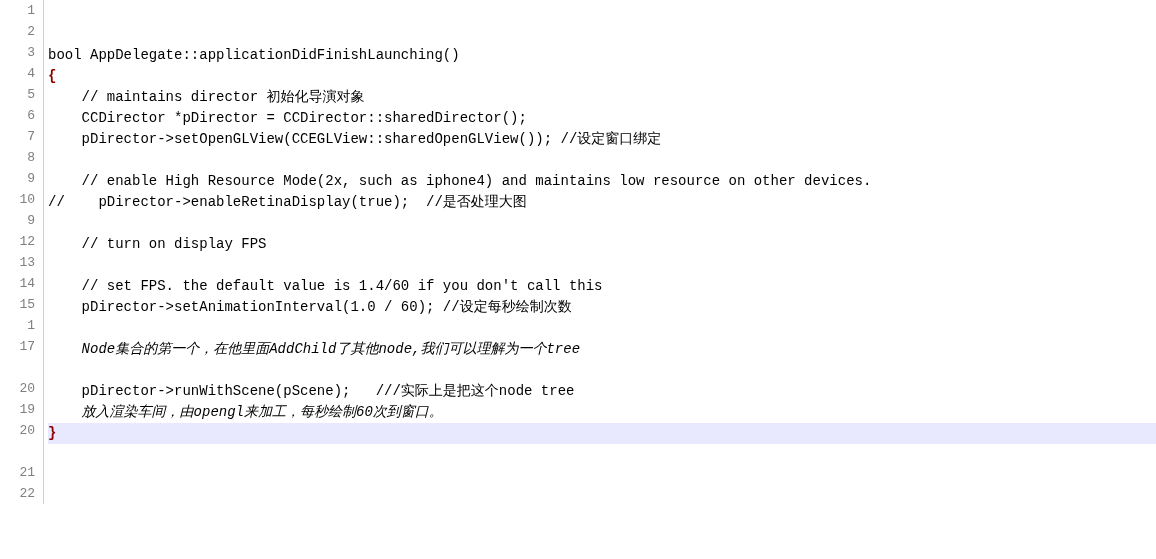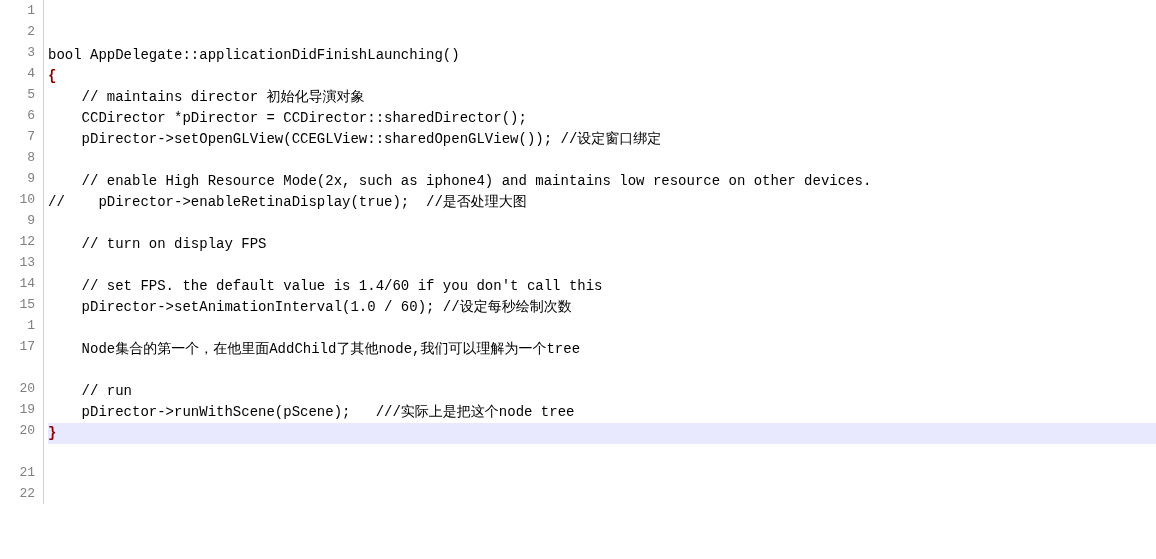--- a/index.html
+++ b/index.html
@@ -39,20 +39,21 @@
     height: 21px;
     line-height: 21px;
     white-space: pre;
     font-family: "Courier New", Consolas, monospace;
   }
   .code .wrap {
     height: 21px;
     line-height: 21px;
     white-space: pre;
     font-family: "Courier New", Consolas, monospace;
+    font-style: italic;
   }
   .hl {
     background: #e8e8ff;
   }
   .brace { color: #8b0000; font-weight: bold; }
 </style>
 </head>
 <body>
 
 <div class="editor">
@@ -92,17 +93,17 @@
     <div class="line">    // enable High Resource Mode(2x, such as iphone4) and maintains low resource on other devices.</div>
     <div class="line">//    pDirector-&gt;enableRetinaDisplay(true);  //是否处理大图</div>
     <div class="line"></div>
     <div class="line">    // turn on display FPS</div>
     <div class="line"></div>
     <div class="line">    // set FPS. the default value is 1.4/60 if you don't call this</div>
     <div class="line">    pDirector-&gt;setAnimationInterval(1.0 / 60); //设定每秒绘制次数</div>
     <div class="line"></div>
     <div class="wrap">    Node集合的第一个，在他里面AddChild了其他node,我们可以理解为一个tree</div>
     <div class="line"></div>
-    <div class="line">    // run</div>
     <div class="line">    pDirector-&gt;runWithScene(pScene);   ///实际上是把这个node tree </div>
+    <div class="wrap">    放入渲染车间，由opengl来加工，每秒绘制60次到窗口。</div>
     <div class="line hl"><span class="brace">}</span></div>
   </div>
 </div>
 
 </body></html>

